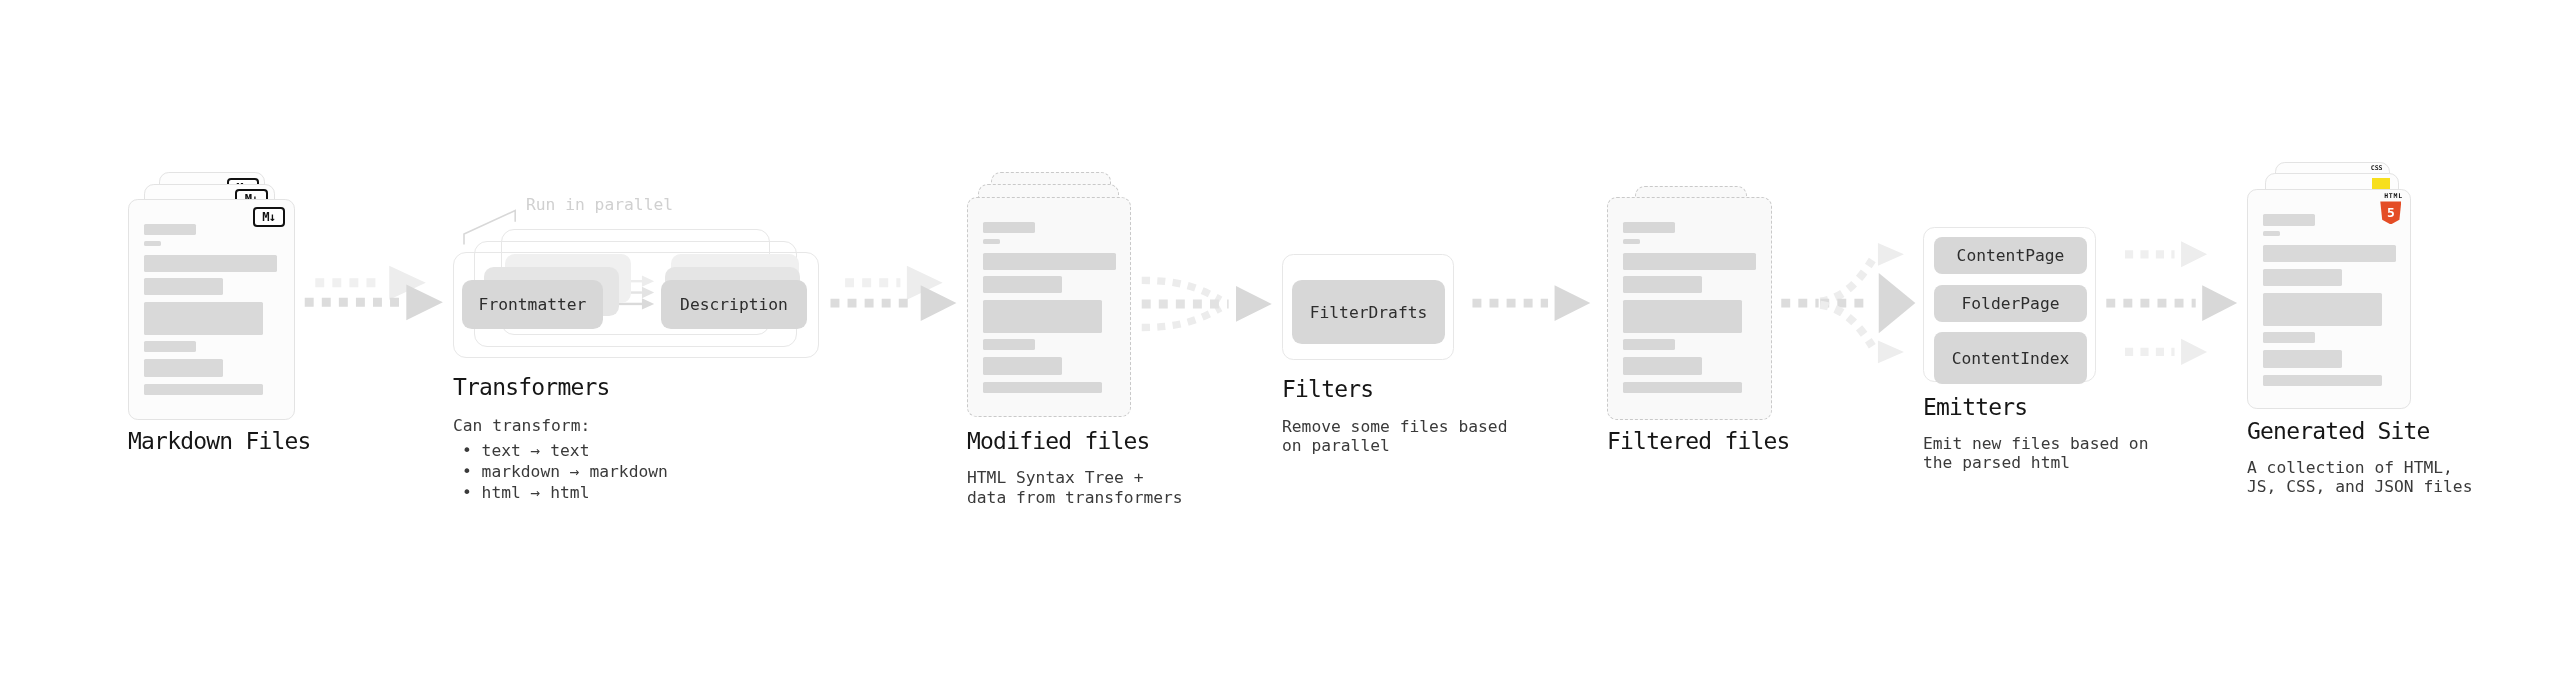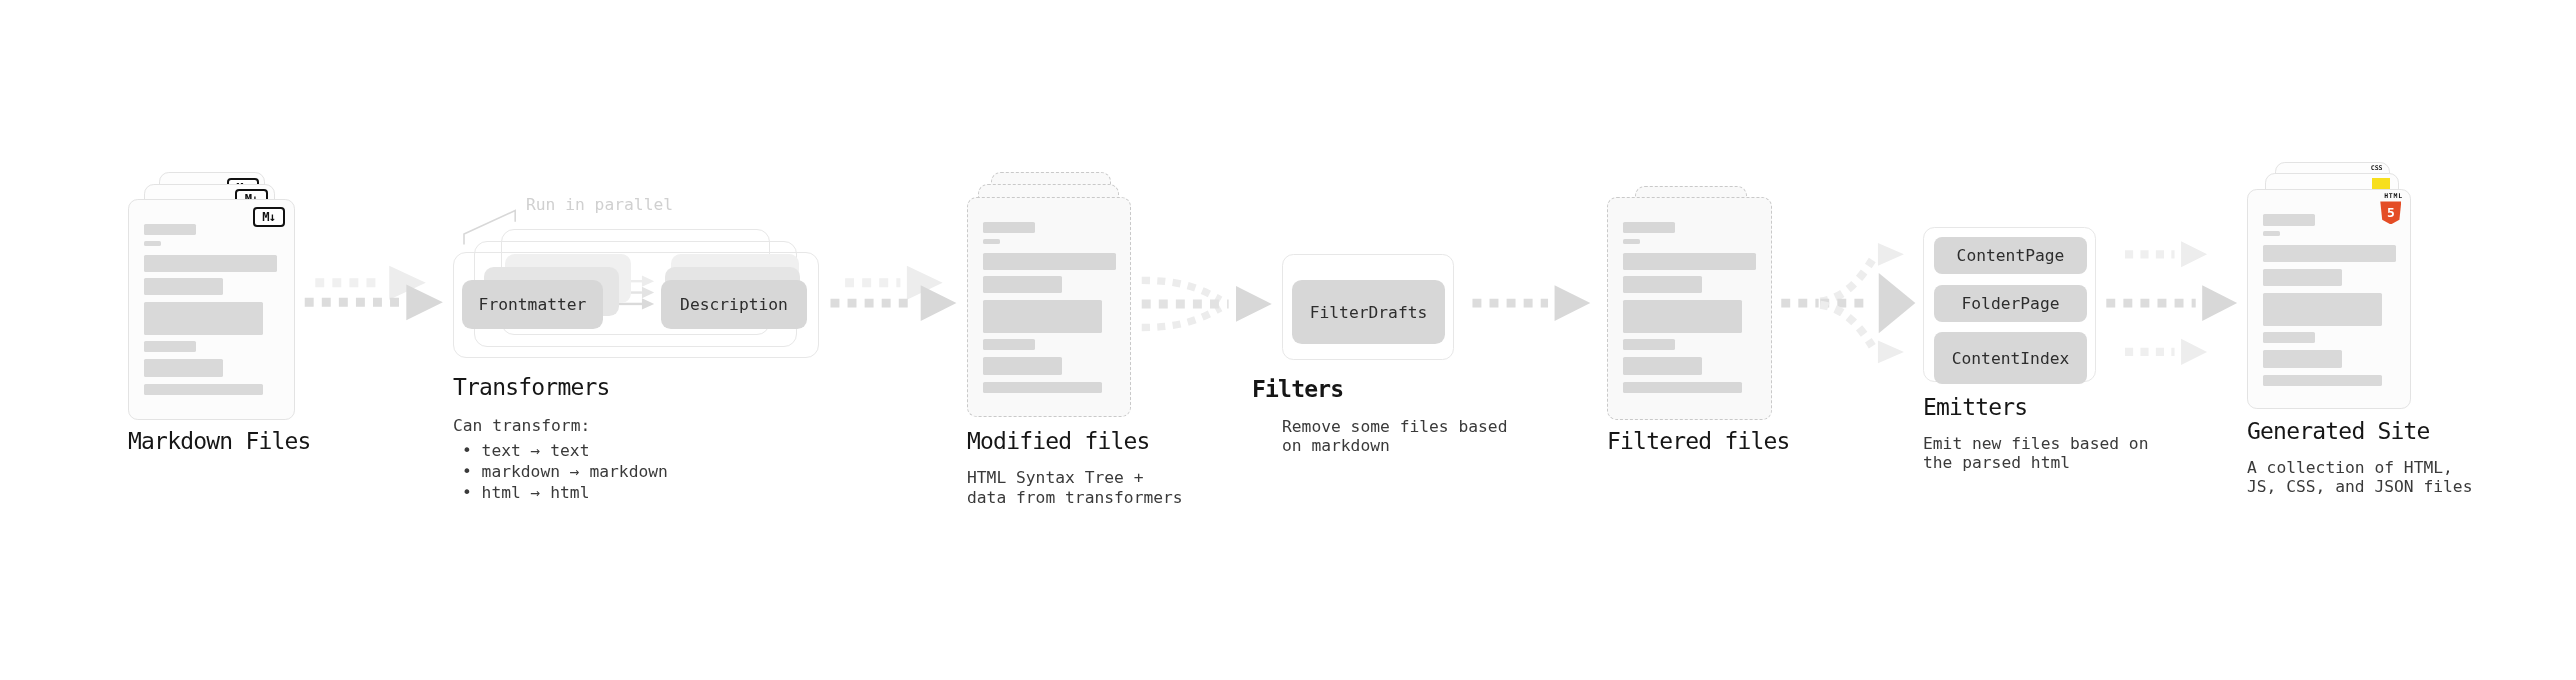--- a/index.html
+++ b/index.html
@@ -176,23 +176,23 @@
       </div>
     </div>
     <div class="stage-label" style="left:967px;top:429px;">Modified files</div>
     <div class="stage-desc" style="left:967px;top:468px;">HTML Syntax Tree +</div>
     <div class="stage-desc" style="left:967px;top:488px;">data from transformers</div>
   </div>
 
   <div>
     <div class="frame filled" style="left:1282px;top:254px;width:172px;height:106px;border-radius:11.4px;"></div>
     <div class="pill" style="left:1292px;top:280px;width:153px;height:64px;">FilterDrafts</div>
-    <div class="stage-label" style="left:1252px;top:377px;font-weight:bold;">Filters</div>
+    <div class="stage-label" style="left:1282px;top:377px;">Filters</div>
     <div class="stage-desc" style="left:1282px;top:417px;">Remove some files based</div>
-    <div class="stage-desc" style="left:1282px;top:436px;">on markdown</div>
+    <div class="stage-desc" style="left:1282px;top:436px;">on parallel</div>
   </div>
 
   <div>
     <div class="doc dashed back" style="left:1635px;top:186px;width:112px;height:219px;"></div>
     <div class="doc dashed" style="left:1607px;top:197px;width:165px;height:223px;">
       <div class="pad">
         <div class="bar b1"></div>
         <div class="bar b2"></div>
         <div class="bar b3"></div>
         <div class="bar b4"></div>

